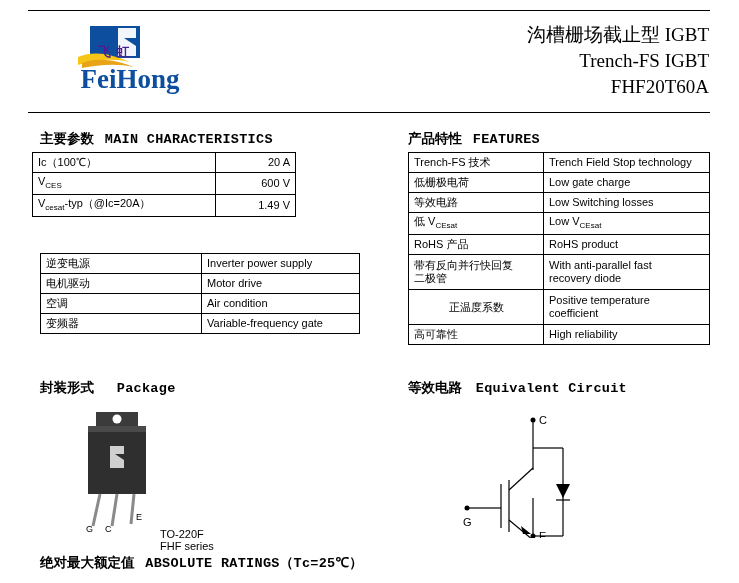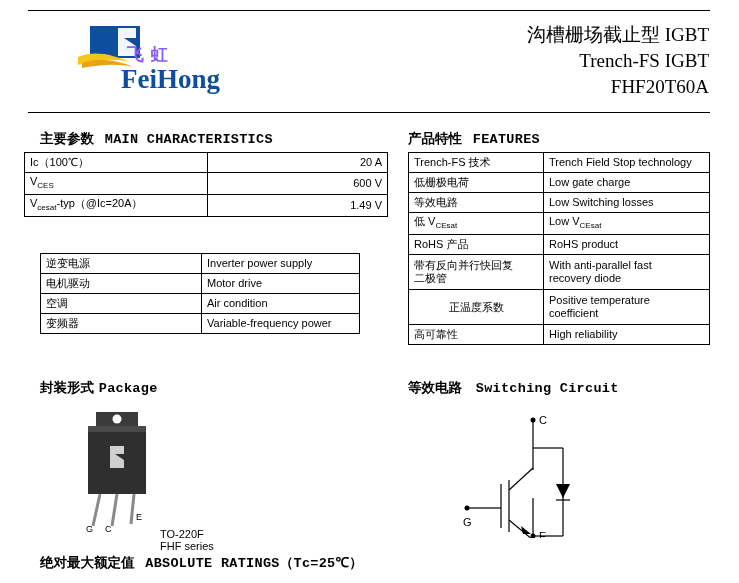--- a/index.html
+++ b/index.html
@@ -17,34 +17,33 @@
   .header{
     position:absolute;left:0;top:0;width:739px;height:112px;
   }
   .hdr-rule-top{position:absolute;left:28px;top:10px;width:682px;height:1px;background:#000;}
   .hdr-rule-bottom{position:absolute;left:28px;top:112px;width:682px;height:1px;background:#000;}
 
   .logo{position:absolute;left:40px;top:24px;width:180px;height:74px;}
   .logo-mark{position:absolute;left:38px;top:0px;width:60px;height:40px;}
   .logo-text{
     position:absolute;left:0;top:40px;width:180px;
-    text-align:right;
+    text-align:center;
     font-family:"Liberation Serif", serif;
     font-weight:bold;
     font-size:27px;
     letter-spacing:0px;
     color:#0d4f9e;
     line-height:30px;
   }
   .logo-cn{
     position:absolute;left:58px;top:19px;
     font-family:"Liberation Sans", sans-serif;
-    font-size:17px;font-weight:bold;color:#8b5cf6;
+    font-size:13px;font-weight:bold;color:#4c1d95;
     letter-spacing:1px;
-    margin-left:29px;
   }
   .title-block{
     position:absolute;right:30px;top:22px;
     text-align:right;
     font-family:"Liberation Serif", serif;
     font-size:19px;
     line-height:26px;
     color:#000;
   }
   .title-block div{white-space:nowrap;}
@@ -114,21 +113,21 @@
       <div>Trench-FS IGBT</div>
       <div>FHF20T60A</div>
     </div>
   </div>
 
   <div class="sec-head" style="left:40px;top:130px;">
     <span>主要参数</span>
     <span class="en" style="margin-left:7px;">MAIN CHARACTERISTICS</span>
   </div>
 
-  <table class="spec" style="left:24px;top:152px;width:364px;">
+  <table class="spec" style="left:32px;top:152px;width:264px;">
     <tbody>
         <tr>
       <td style="width:172px;">Ic（100℃）</td>
       <td class="ctr">20 A</td>
     </tr>
     <tr>
       <td>V<span class="sub">CES</span></td>
       <td class="ctr">600 V</td>
     </tr>
     <tr>
@@ -148,21 +147,21 @@
     <tr>
       <td>电机驱动</td>
       <td>Motor drive</td>
     </tr>
     <tr>
       <td>空调</td>
       <td>Air condition</td>
     </tr>
     <tr>
       <td>变频器</td>
-      <td>Variable-frequency power</td>
+      <td>Variable-frequency gate</td>
     </tr>
   </tbody>
     </table>
 
   <div class="sec-head" style="left:408px;top:130px;">
     <span>产品特性</span>
     <span class="en" style="margin-left:7px;">FEATURES</span>
   </div>
 
   <table class="spec" style="left:408px;top:152px;width:302px;">
@@ -197,21 +196,21 @@
     </tr>
     <tr>
       <td>高可靠性</td>
       <td>High reliability</td>
     </tr>
   </tbody>
     </table>
 
   <div class="sec-head" style="left:40px;top:379px;">
     <span>封装形式</span>
-    <span class="en" style="margin-left:1px;">Package</span>
+    <span class="en" style="margin-left:19px;">Package</span>
   </div>
 
   <div class="pkg-art">
     <svg width="150" height="125" viewBox="0 0 150 125" xmlns="http://www.w3.org/2000/svg">
 
       <path d="M36 2 L78 2 L78 16 L36 16 Z" fill="#3b3b3b"></path>
       <circle cx="57" cy="9" r="4.5" fill="#ffffff"></circle>
 
       <path d="M28 16 L86 16 L86 84 L28 84 Z" fill="#2f2f2f"></path>
       <path d="M28 16 L86 16 L86 22 L28 22 Z" fill="#4a4a4a"></path>
@@ -227,21 +226,21 @@
     </svg>
   </div>
 
   <div class="pkg-label">
     <div>TO-220F</div>
     <div>FHF series</div>
   </div>
 
   <div class="sec-head" style="left:408px;top:379px;">
     <span>等效电路</span>
-    <span class="en" style="margin-left:10px;">Switching Circuit</span>
+    <span class="en" style="margin-left:10px;">Equivalent Circuit</span>
   </div>
 
   <div class="circuit">
     <svg width="180" height="130" viewBox="0 0 180 130" xmlns="http://www.w3.org/2000/svg" stroke="#000" fill="none" stroke-width="1.2">
 
       <circle cx="78" cy="12" r="2.5" fill="#000" stroke="none"></circle>
       <text x="84" y="16" font-family="Liberation Sans, sans-serif" font-size="11" fill="#000" stroke="none">C</text>
       <line x1="78" y1="14" x2="78" y2="40"></line>
 
       <circle cx="12" cy="100" r="2.5" fill="#000" stroke="none"></circle>

